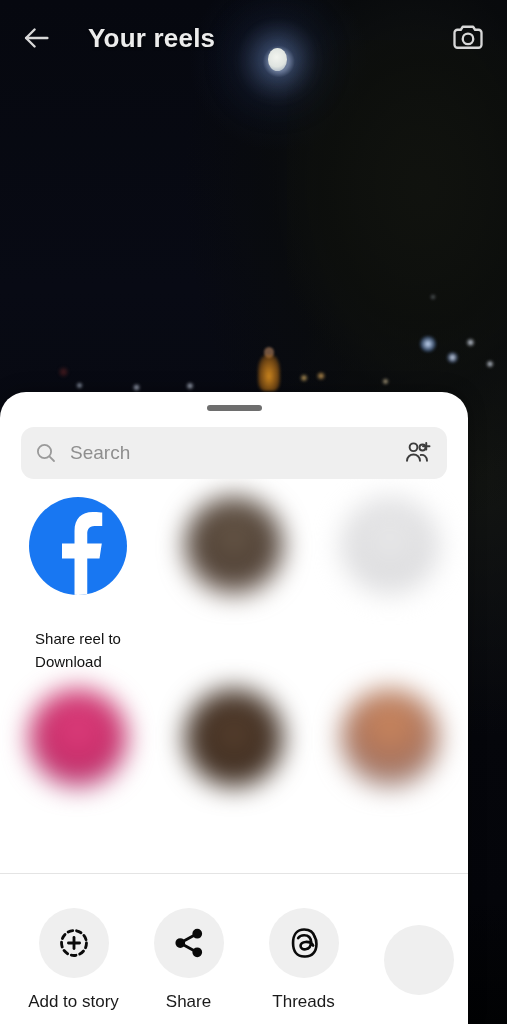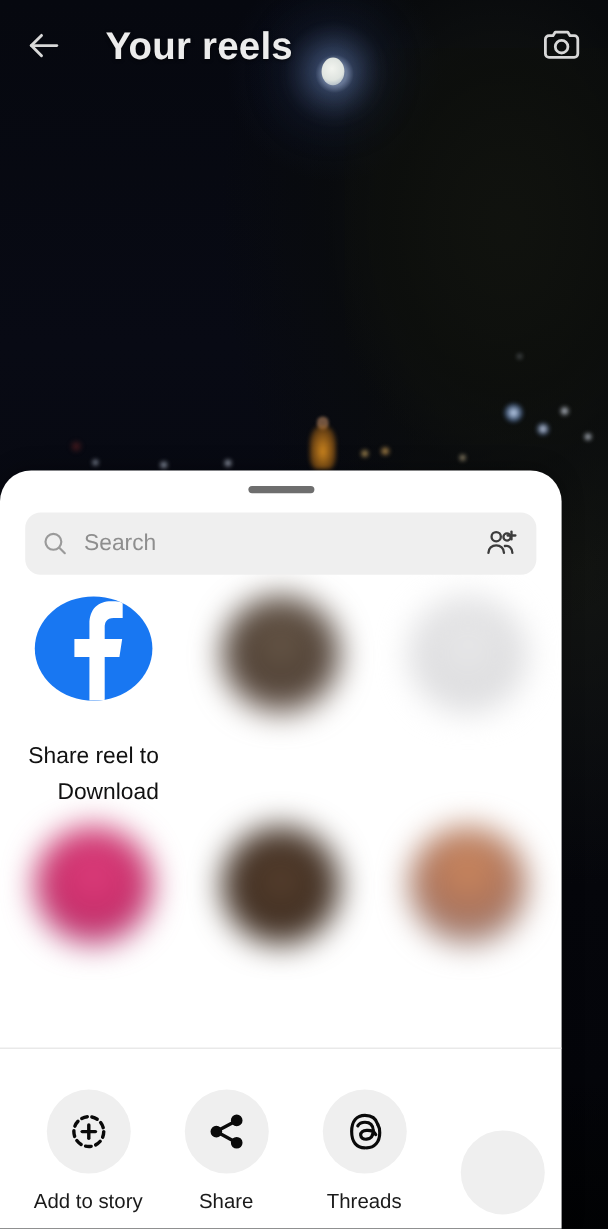--- a/index.html
+++ b/index.html
@@ -67,21 +67,21 @@
   .header {
     position:absolute; left:0; top:0; width:507px; height:76px;
     display:flex; align-items:center; z-index:5;
   }
   .back-btn {
     width:56px; height:56px; margin-left:8px;
     display:flex; align-items:center; justify-content:center;
   }
   .header-title {
     flex:1; text-align:left; margin-left:24px;
-    color:#ececec; font-size:32px; font-weight:bold;
+    color:#ececec; font-size:26px; font-weight:bold;
     letter-spacing:0.2px;
     text-shadow:0 1px 3px rgba(0,0,0,0.65);
   }
   .camera-btn {
     width:58px; height:58px; margin-right:10px;
     display:flex; align-items:center; justify-content:center;
   }
 
   
   .sheet {
@@ -119,40 +119,40 @@
   .contact-cell {
     display:flex; flex-direction:column; align-items:center;
     padding-top:14px;
   }
   .avatar {
     width:98px; height:98px; border-radius:50%;
     background:#ddd;
   }
   .avatar.blurred { filter:blur(13px); }
   .contact-name {
-    margin-top:32px; font-size:19px; color:#111;
-    text-align:right; line-height:1.55; max-width:120px;
+    margin-top:32px; font-size:15px; color:#111;
+    text-align:left; line-height:1.55; max-width:120px;
   }
   .contact-name.blurred { filter:blur(6px); color:#b9b9b9; }
 
   .fb-logo {
     width:98px; height:98px; border-radius:50%;
     position:relative; overflow:hidden;
   }
   .fb-f {
     position:absolute; left:0; top:0; width:100%; height:100%;
     display:flex; align-items:flex-end; justify-content:center;
   }
 
   .divider { height:1px; background:#e4e4e4; width:100%; }
 
   
   .actions {
-    height:150px; display:flex; align-items:flex-end;
-    padding:22px 0 12px 16px; gap:0; overflow:hidden;
+    height:150px; display:flex; align-items:center;
+    padding:22px 0 0 16px; gap:0; overflow:hidden;
   }
   .action-item {
     width:115px; flex:0 0 115px;
     display:flex; flex-direction:column; align-items:center;
   }
   .action-circle {
     width:70px; height:70px; border-radius:50%;
     background:#efefef;
     display:flex; align-items:center; justify-content:center;
   }

